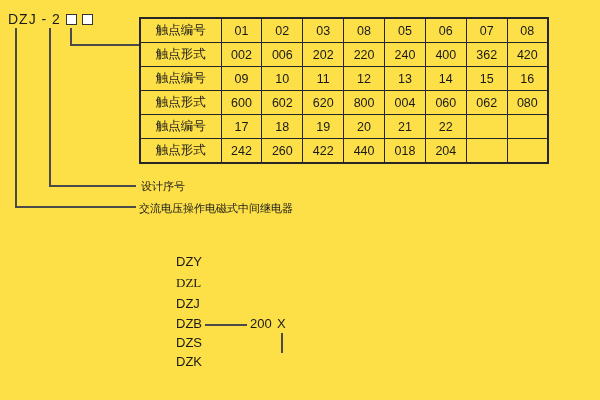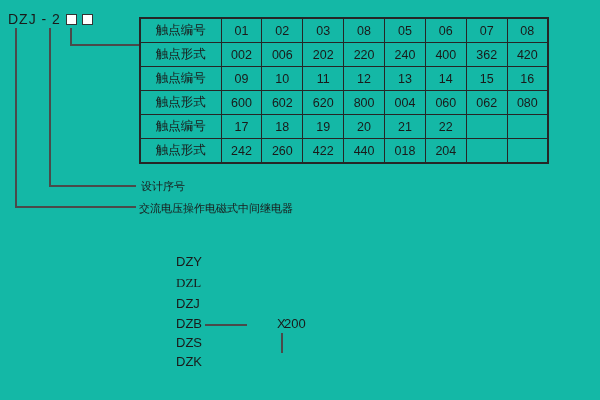--- a/index.html
+++ b/index.html
@@ -1,17 +1,17 @@
 <!DOCTYPE html>
 <html><head>
 <meta charset="utf-8">
 <style>
   html,body{margin:0;padding:0;background:#fff;}
   .canvas{
-    position:relative;width:600px;height:400px;background:#14b8a6;overflow:hidden;
+    position:relative;width:600px;height:400px;background:#fde047;overflow:hidden;
     font-family:"Liberation Sans","DejaVu Sans",sans-serif;color:#1a1a1a;
   }
   
   .model-code{position:absolute;left:8px;top:11px;font-size:14px;letter-spacing:1px;white-space:nowrap;}
   .code-box{display:inline-block;width:9px;height:9px;border:1.5px solid #333;margin-left:5px;vertical-align:-1px;background:#fff;}
   
   .ln{position:absolute;background:#4a4a4a;}
   
   .tbl-wrap{position:absolute;left:139px;top:17px;}
   table.contacts{border-collapse:collapse;table-layout:fixed;width:410px;}
@@ -134,18 +134,18 @@
 
   <div class="series">
     <span class="item" style="top:3px;">DZY</span>
     <span class="item" style="top:24px;font-family:Liberation Serif, serif;">DZL</span>
     <span class="item" style="top:45px;">DZJ</span>
     <span class="item" style="top:65px;">DZB</span>
     <span class="item" style="top:84px;">DZS</span>
     <span class="item" style="top:103px;">DZK</span>
 
     <div class="ln" style="left:29px;top:72px;width:42px;height:1.5px;"></div>
-    <span class="sub" style="left:74px;top:65px;margin-left:34px;">200</span>
+    <span class="sub" style="left:74px;top:65px;">200</span>
     <span class="sub" style="left:101px;top:65px;">X</span>
     <div class="ln" style="left:105px;top:81px;width:1.5px;height:20px;"></div>
   </div>
 
 </div>
 
 </body></html>

